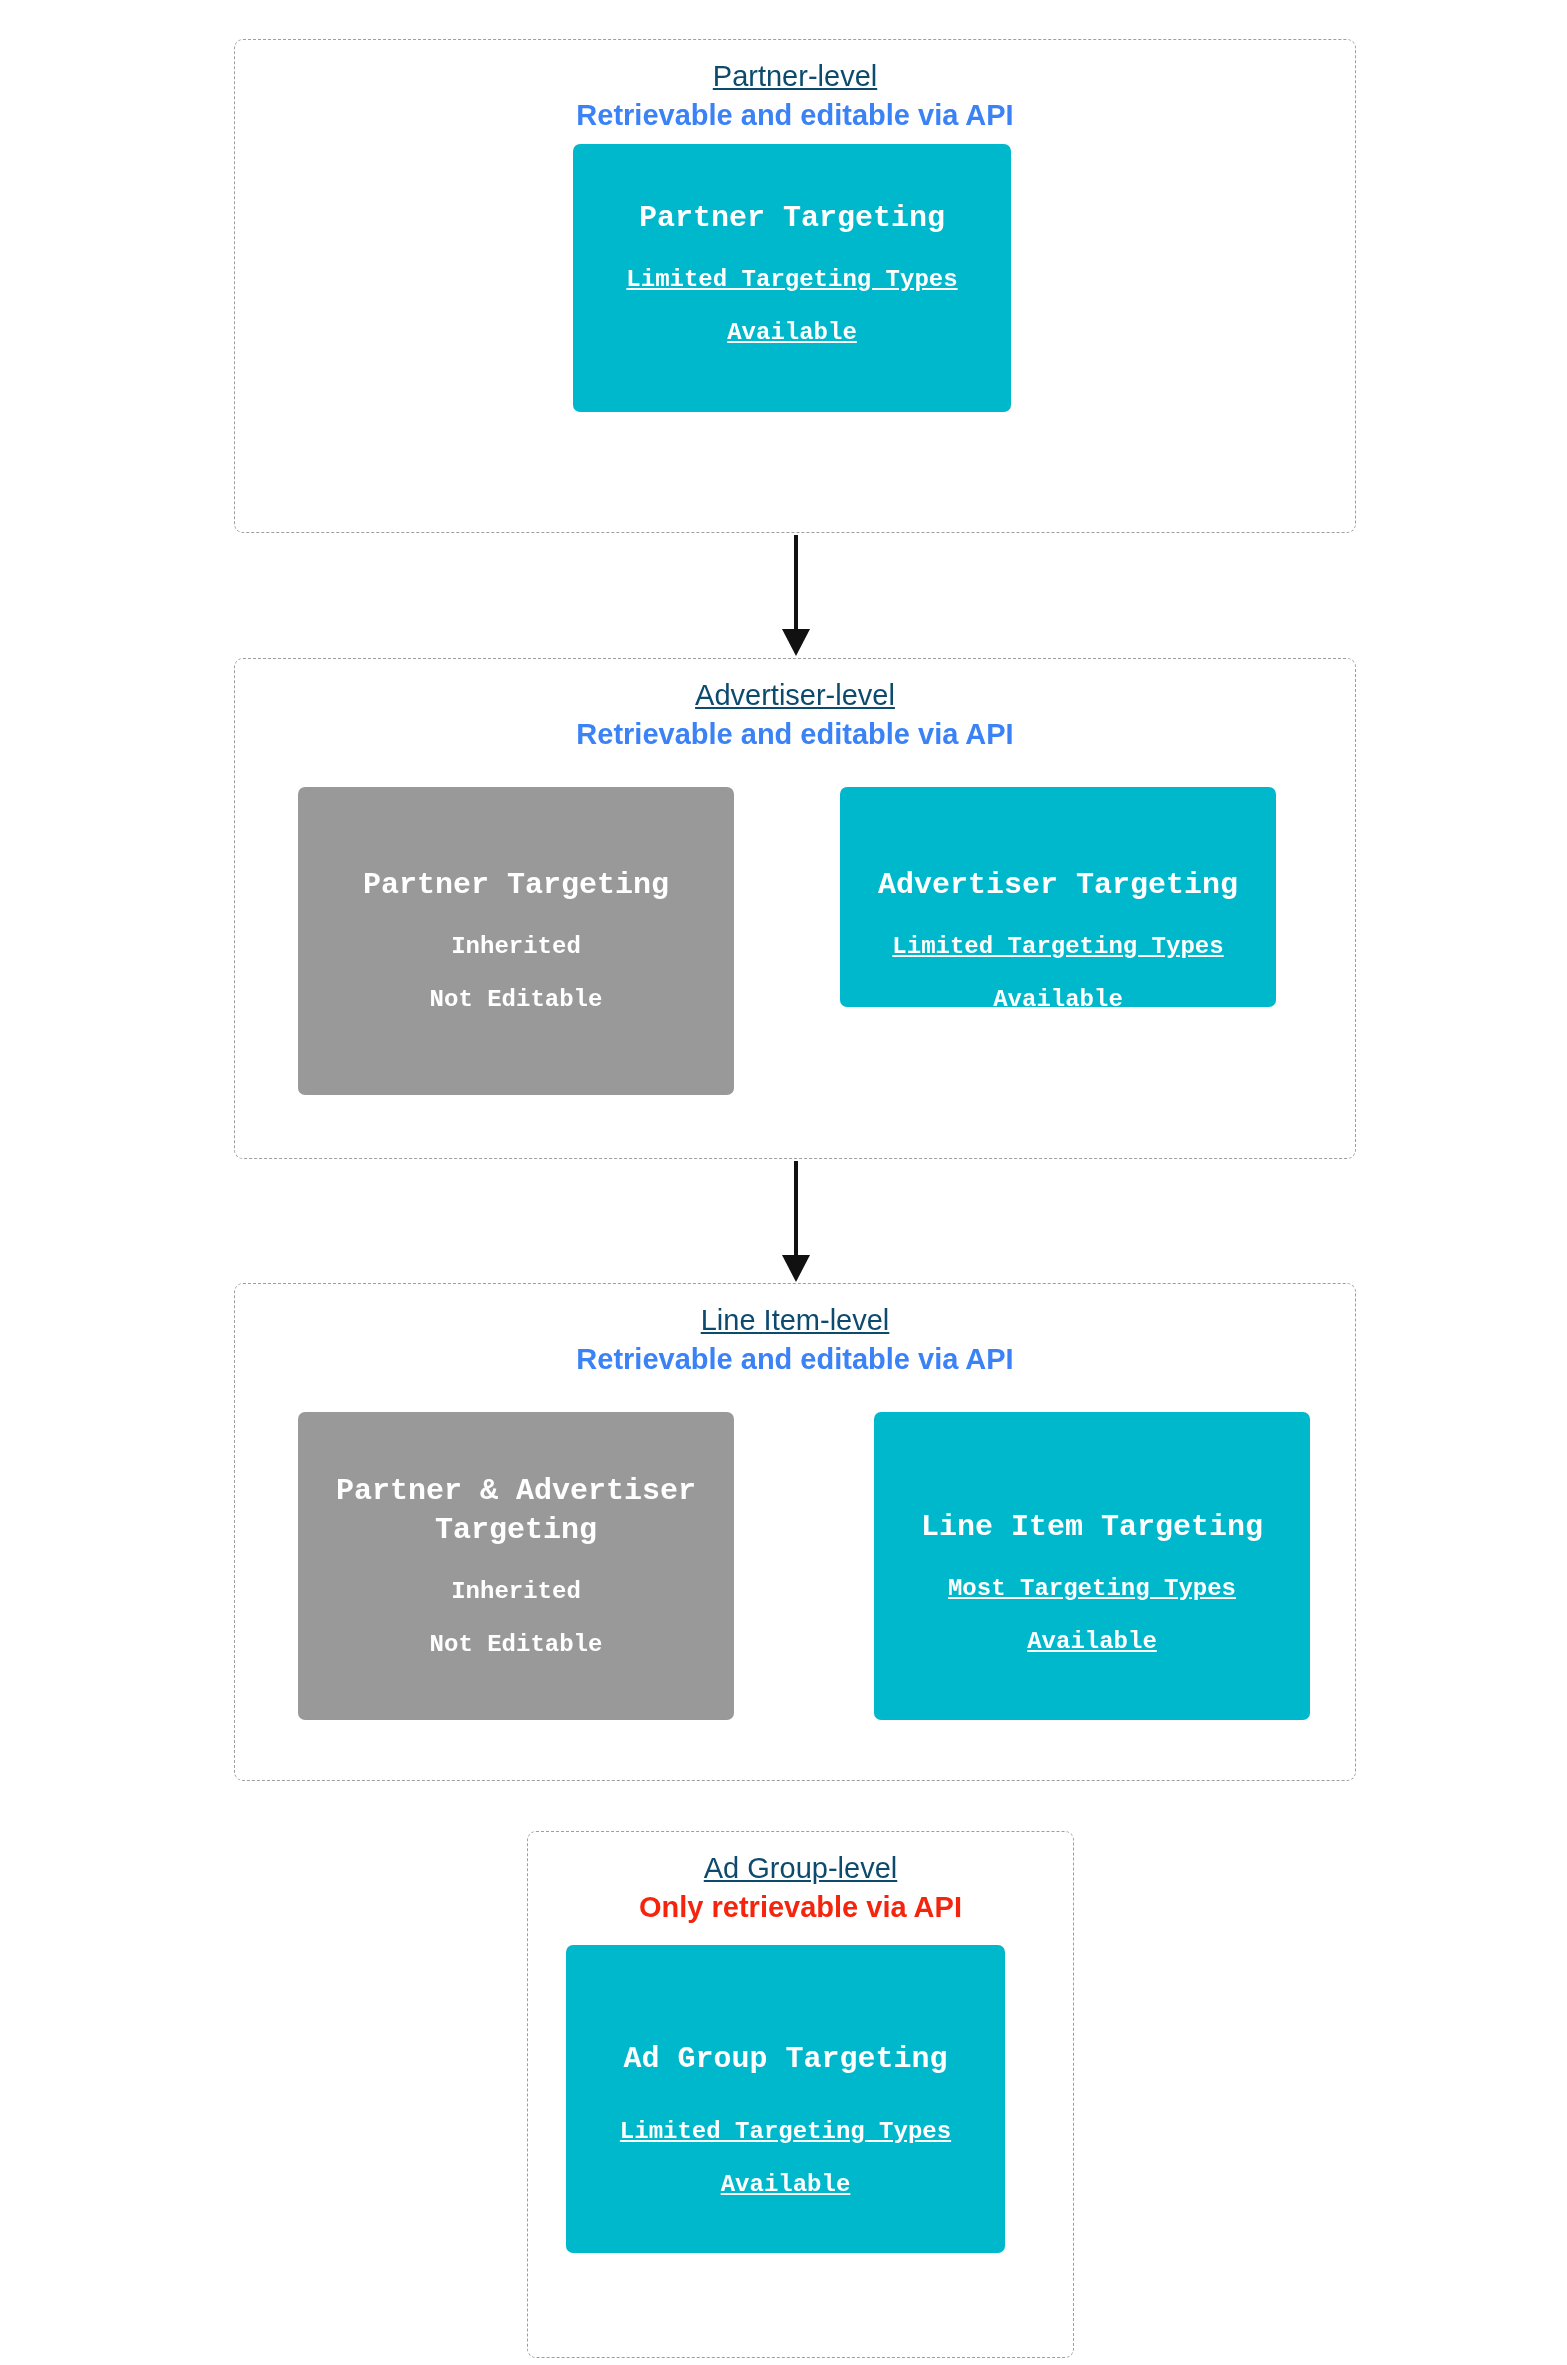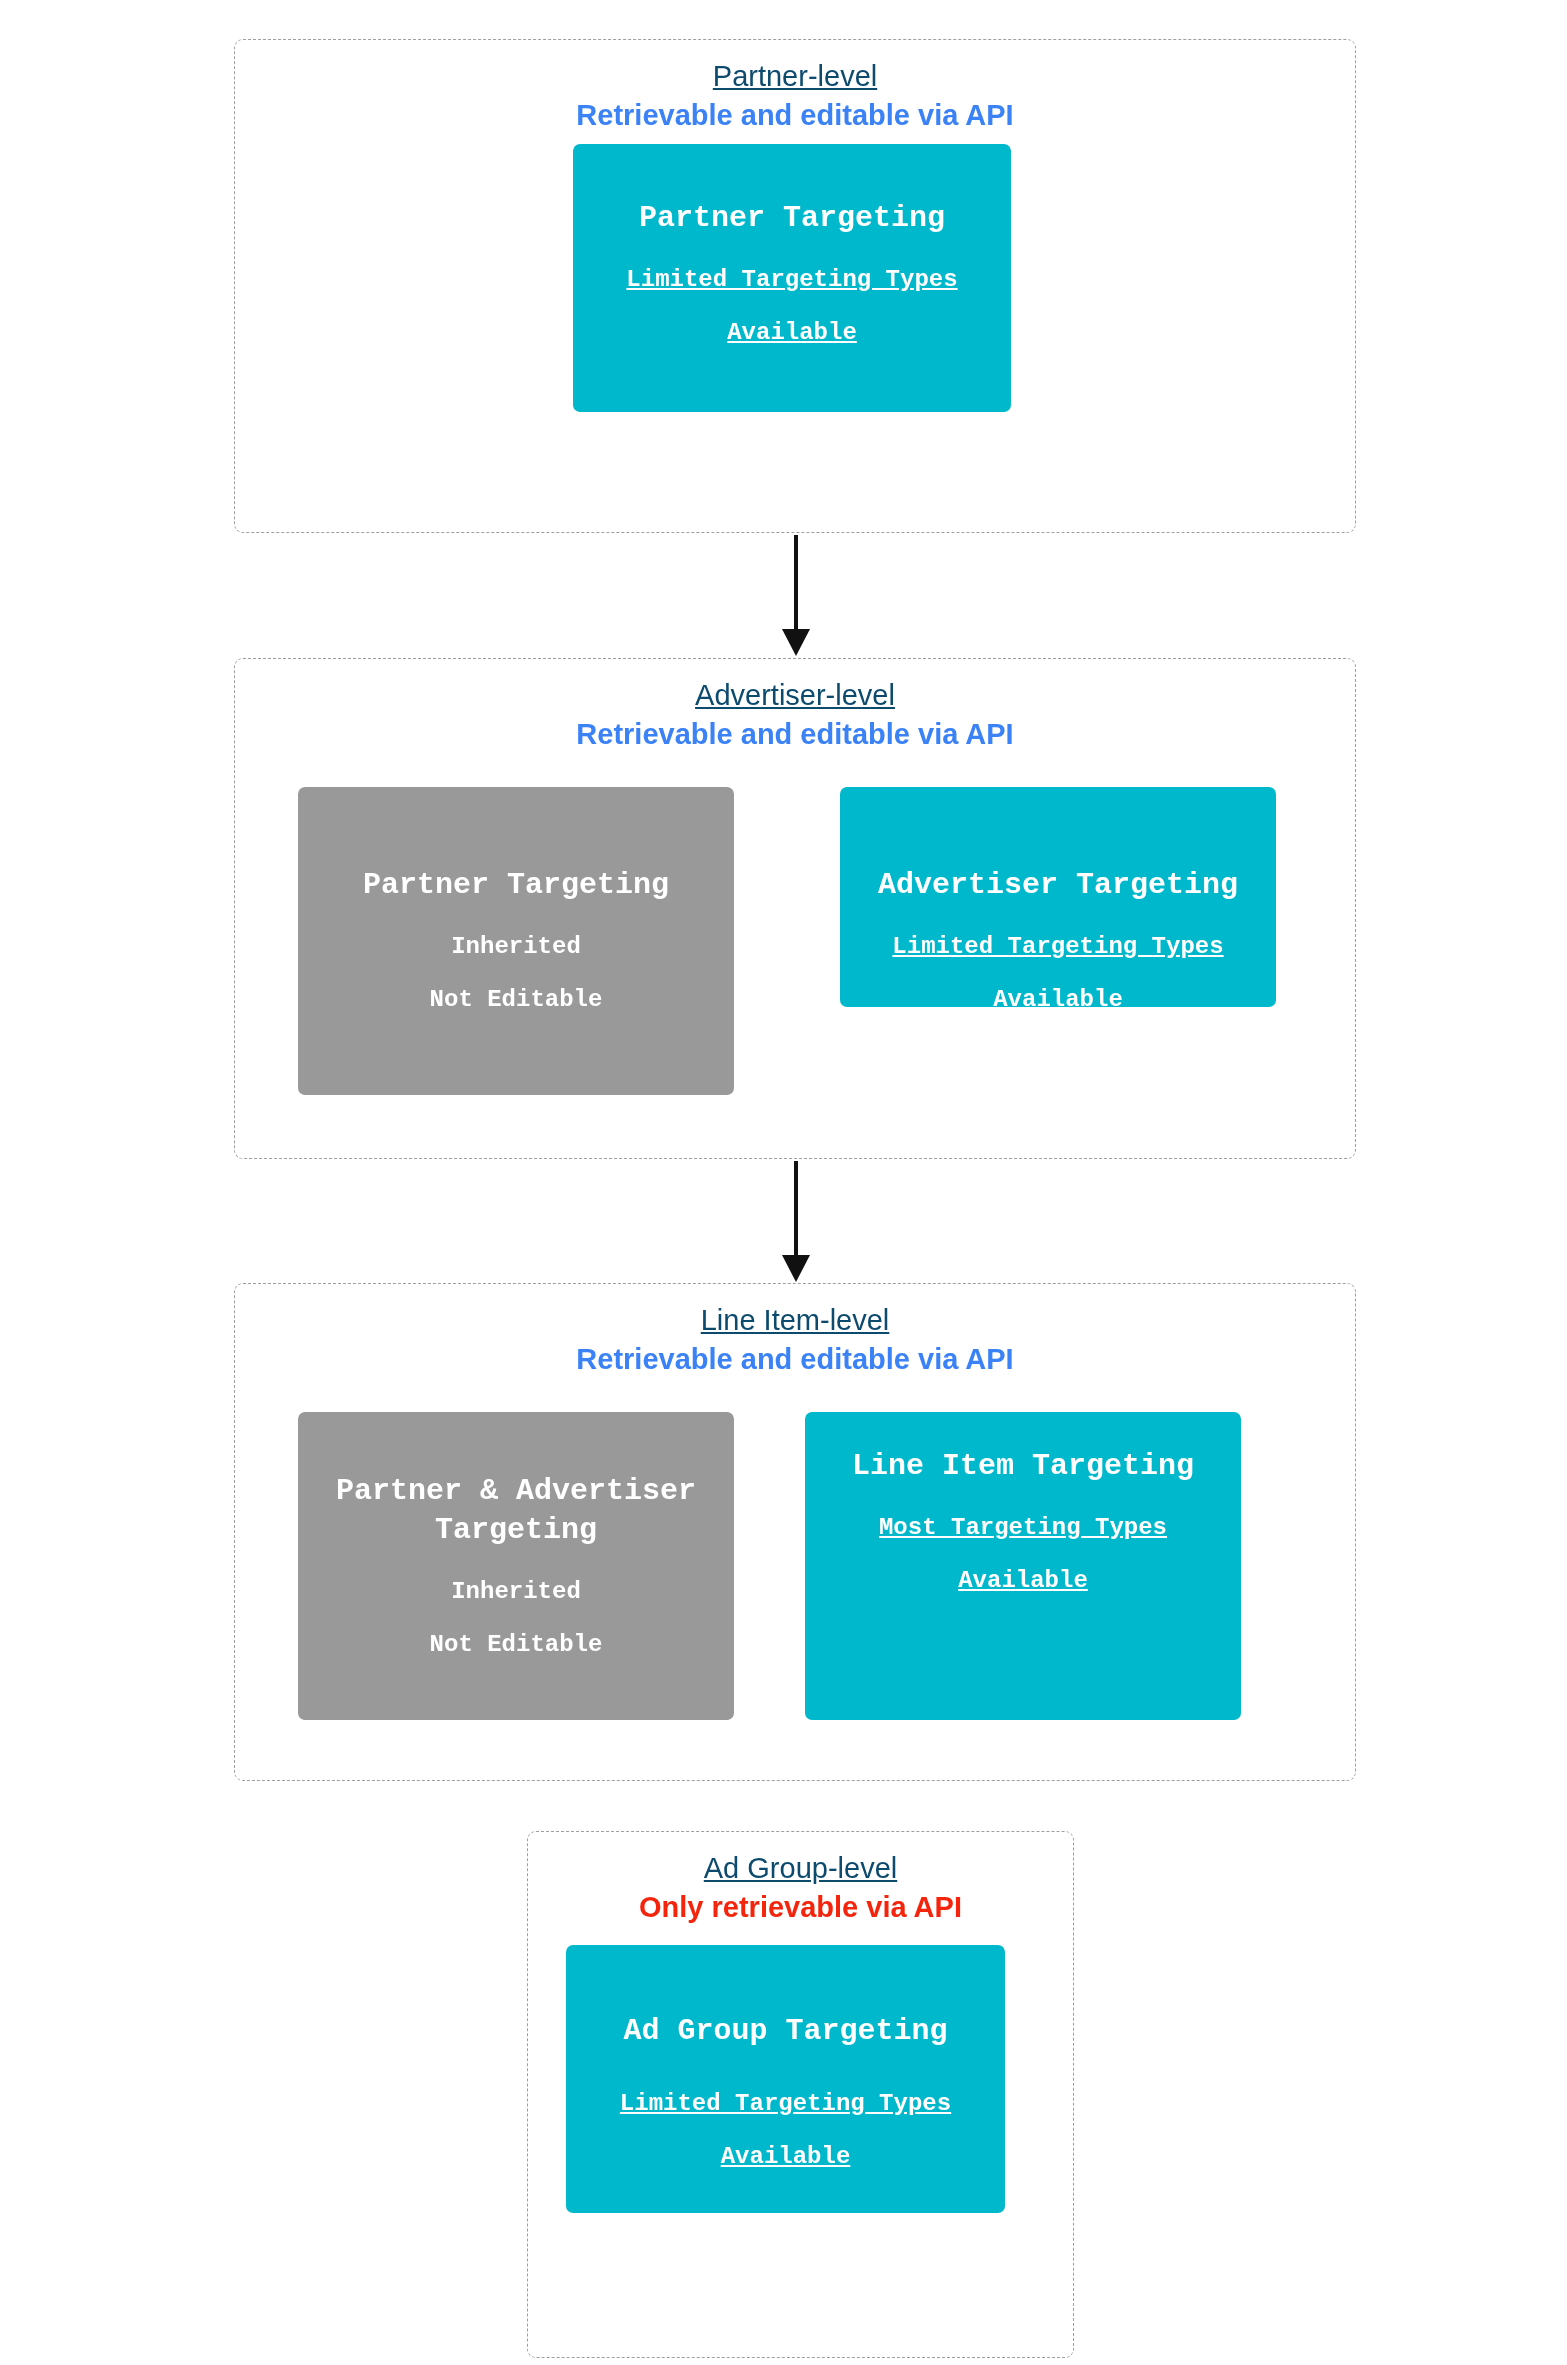--- a/index.html
+++ b/index.html
@@ -44,22 +44,22 @@
   .card-title{display:block;font-size:30px;font-weight:bold;line-height:39px;}
   .card-title span{display:block;}
   .card-body{display:block;font-size:24px;font-weight:bold;line-height:33px;margin-top:25px;}
   .card-body span{display:block;margin-top:20px;}
   .card-body.underline span{text-decoration:underline;}
   
   .c1 {left:338px;top:104px;width:438px;height:268px;padding-top:55px;}
   .c2a{left:63px; top:128px;width:436px;height:308px;padding-top:79px;}
   .c2b{left:605px;top:128px;width:436px;height:220px;padding-top:79px;}
   .c3a{left:63px; top:128px;width:436px;height:308px;padding-top:60px;}
-  .c3b{left:570px;top:128px;width:436px;height:308px;padding-top:35px;}
-  .c4 {left:38px; top:113px;width:439px;height:268px;padding-top:67px;}
+  .c3b{left:639px;top:128px;width:436px;height:308px;padding-top:96px;}
+  .c4 {left:38px; top:113px;width:439px;height:308px;padding-top:95px;}
   .c4 .card-body{margin-top:36px;}
   
   .arrow{
     position:absolute;left:778px;width:36px;
     display:flex;flex-direction:column;align-items:center;
   }
   .a1{top:535px;height:121px;}
   .a2{top:1161px;height:121px;}
   .arrow .shaft{width:3.6px;flex:1;background:#111111;}
   .arrow .head{

